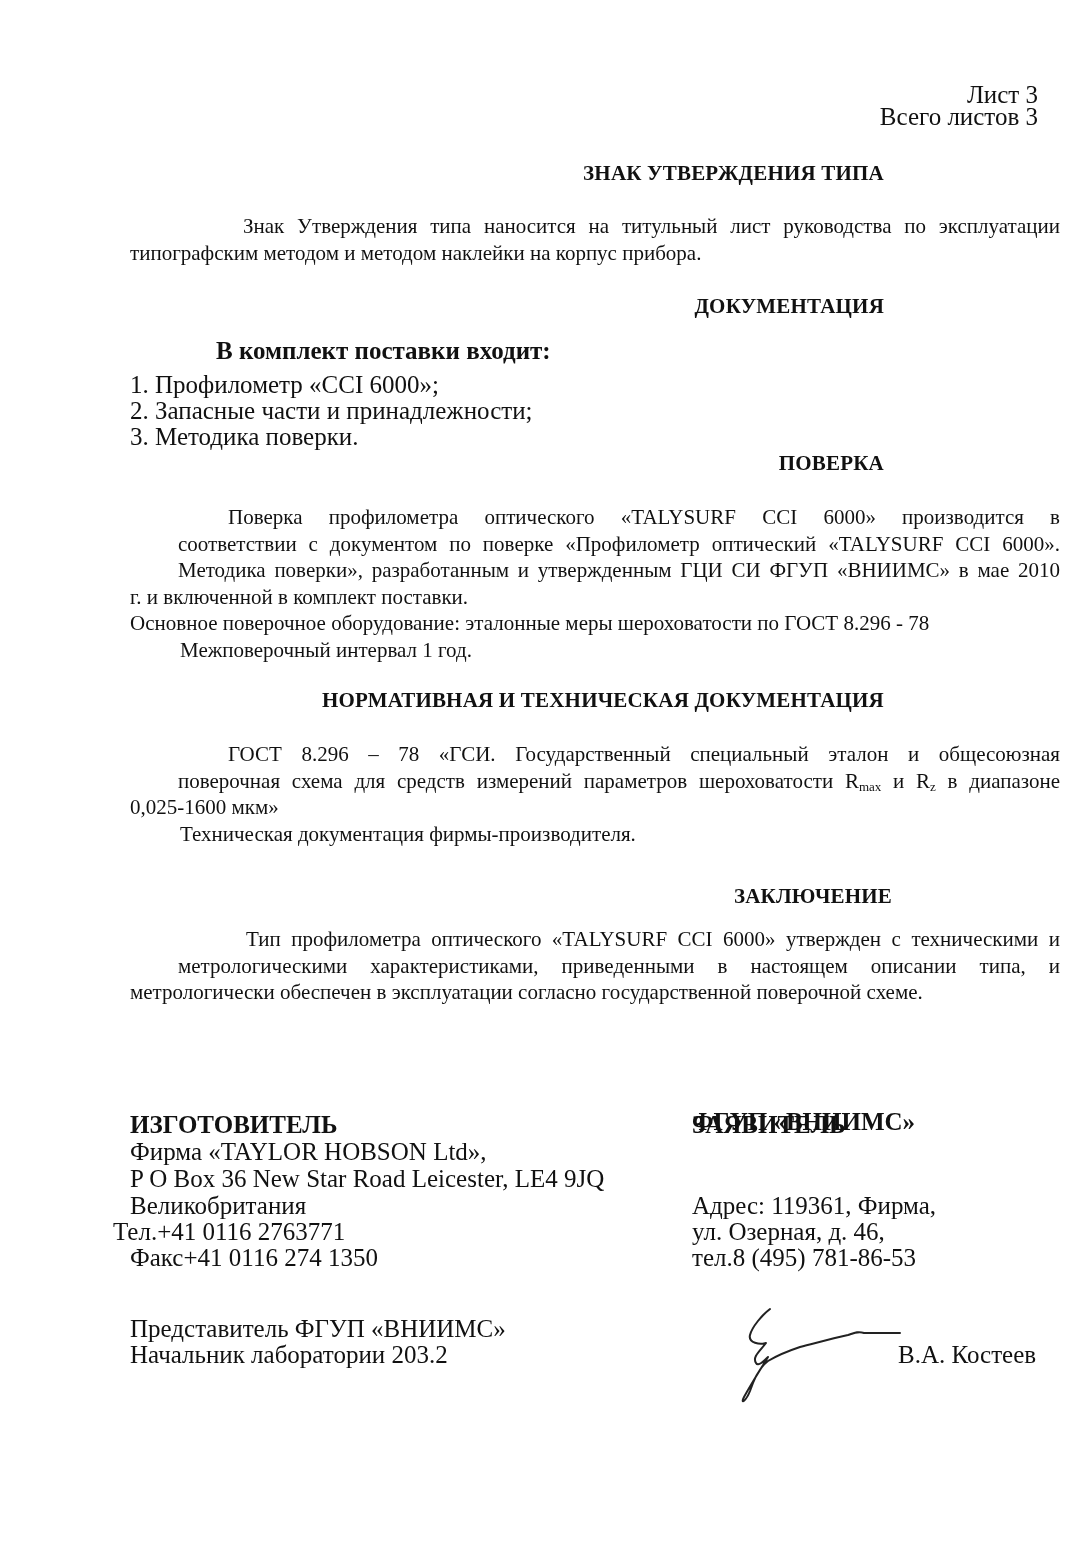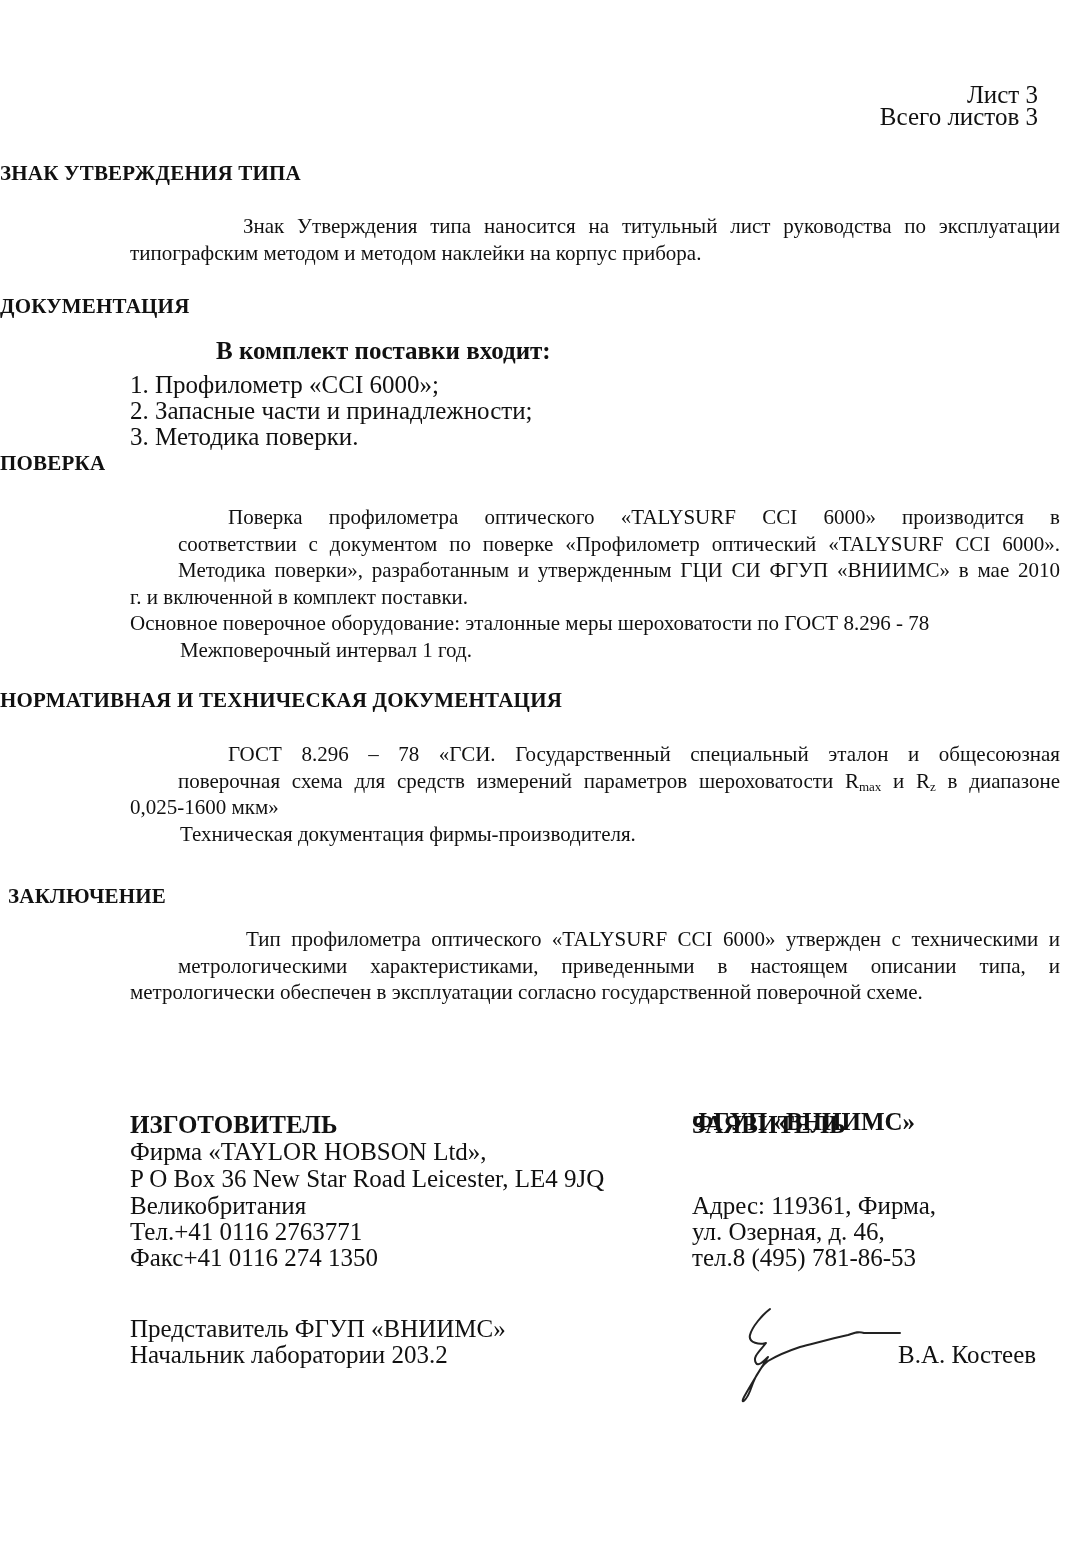--- a/index.html
+++ b/index.html
@@ -1,20 +1,20 @@
 <!DOCTYPE html>
 <html><head>
 <meta charset="utf-8">
 <style>
   html, body { margin: 0; padding: 0; background: #ffffff; }
   body { width: 1092px; height: 1560px; position: relative; overflow: hidden;
          font-family: "Liberation Serif", "DejaVu Serif", serif; color: #111; }
   .abs { position: absolute; white-space: nowrap; }
   .txt { font-size: 25px; line-height: 26px; }
-  .h { font-weight: bold; font-size: 21px; text-align: left; left: 0; width: 884px; letter-spacing: 0.2px; }
+  .h { font-weight: bold; font-size: 21px; text-align: right; left: 0; width: 884px; letter-spacing: 0.2px; }
   .para { position: absolute; left: 130px; width: 930px; font-size: 21px; line-height: 26.5px; text-align: justify; }
   .para .ind { display: inline-block; width: 50px; }
   .line { display: block; white-space: nowrap; }
   .just { text-align: justify; text-align-last: justify; display: block; margin-left: 48px; }
   .bold { font-weight: bold; }
   sub { font-size: 13px; vertical-align: -3px; line-height: 0; }
 </style>
 </head>
 <body>
 
@@ -55,21 +55,21 @@
 <div class="para" style="top:926px;">
   <span class="just"><span class="ind" style="width:68px"></span><span>Тип профилометра оптического «TALYSURF CCI 6000» утвержден с техническими и</span></span>
   <span class="just">метрологическими характеристиками, приведенными в настоящем описании типа, и</span>
   <span class="line">метрологически обеспечен в эксплуатации согласно государственной поверочной схеме.</span>
 </div>
 
 <div class="abs txt bold" style="left:130px; top:1112px;">ИЗГОТОВИТЕЛЬ</div>
 <div class="abs txt" style="left:130px; top:1139px;">Фирма «TAYLOR HOBSON Ltd»,</div>
 <div class="abs txt" style="left:130px; top:1166px;">P O Box 36 New Star Road Leicester, LE4 9JQ</div>
 <div class="abs txt" style="left:130px; top:1193px;">Великобритания</div>
-<div class="abs txt" style="left:130px; top:1219px;">Тел.+41 0116 2763771</div>
+<div class="abs txt" style="left:113px; top:1219px;">Тел.+41 0116 2763771</div>
 <div class="abs txt" style="left:130px; top:1245px;">Факс+41 0116 274 1350</div>
 
 <div class="abs txt bold" style="left:692px; top:1112px;">ЗАЯВИТЕЛЬ</div>
 <div class="abs txt bold" style="left:692px; top:1109px;">ФГУП «ВНИИМС»</div>
 <div class="abs txt" style="left:692px; top:1193px;">Адрес: 119361, Фирма,</div>
 <div class="abs txt" style="left:692px; top:1219px;">ул. Озерная, д. 46,</div>
 <div class="abs txt" style="left:692px; top:1245px;">тел.8 (495) 781-86-53</div>
 
 <div class="abs txt" style="left:130px; top:1316px;">Представитель ФГУП «ВНИИМС»</div>
 <div class="abs txt" style="left:130px; top:1342px;">Начальник лаборатории 203.2</div>

